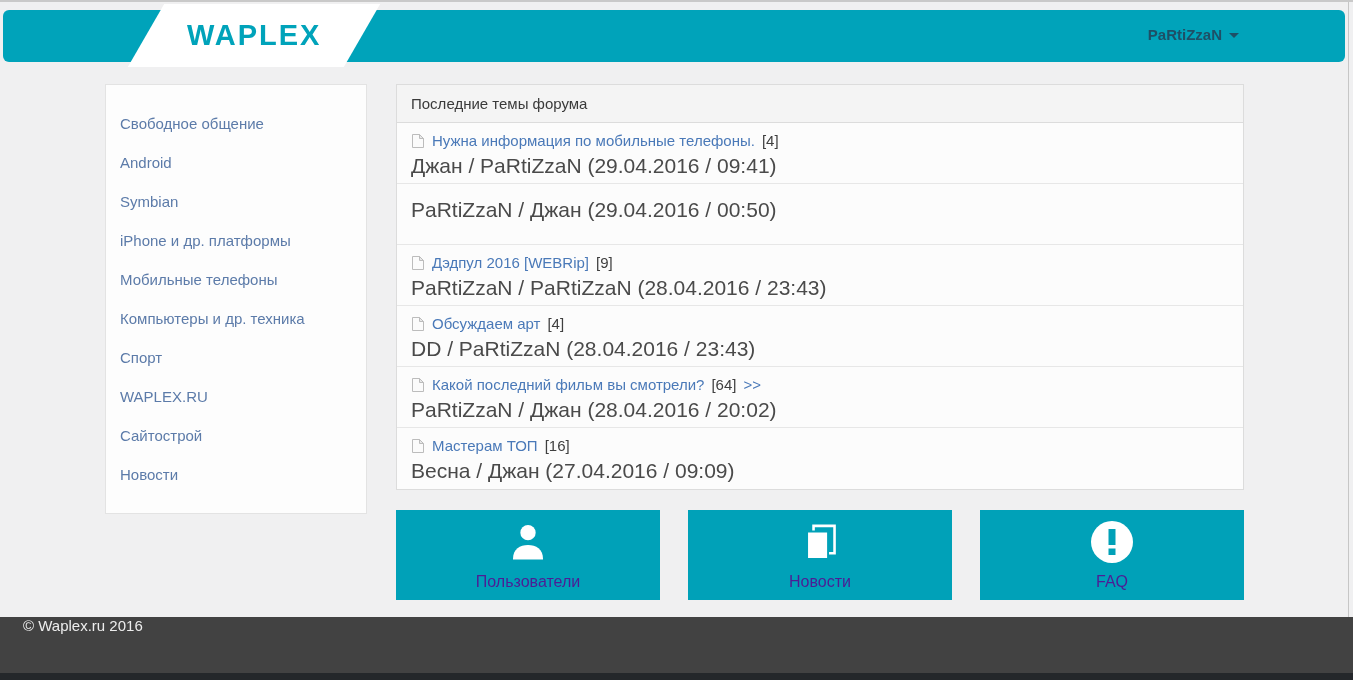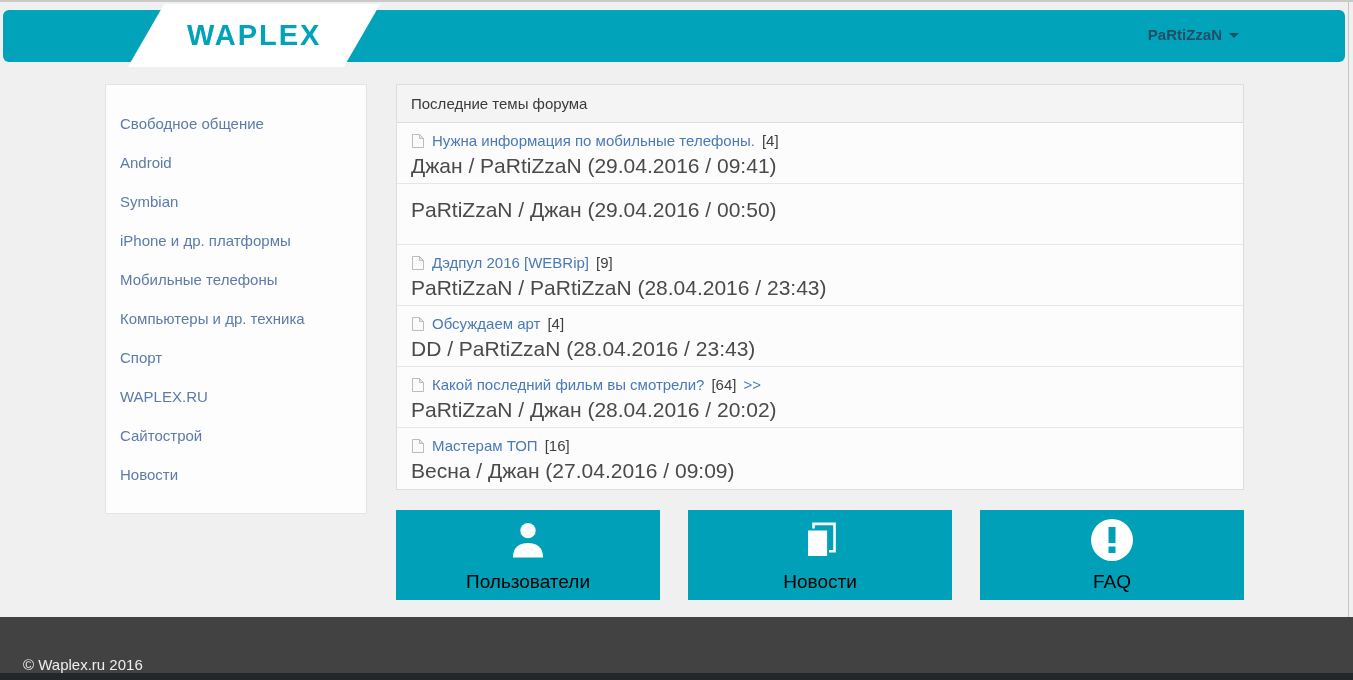--- a/index.html
+++ b/index.html
@@ -42,26 +42,26 @@
   .topic-count { color:#3f3f3f; }
   .topic-suffix { color:#4a79b8; cursor:pointer; }
   .topic-byline { margin-top:5px; font-size:21px; color:#4a4a4a; }
   .file-icon { flex:0 0 auto; display:inline-block; }
 
   
   .quick-links { position:absolute; left:396px; top:510px; width:848px; display:flex; gap:28px; }
   .quick-btn { flex:1; height:90px; background:#00a1b8; color:#ffffff; border:none;
                display:flex; flex-direction:column; align-items:center; justify-content:center;
                gap:9px; cursor:pointer; font-family:"Liberation Sans", sans-serif; }
-  .quick-btn-label { font-size:19px; color:#000000; }
+  .quick-btn-label { font-size:16px; color:#4c1d95; }
   .quick-btn-icon { height:44px; display:flex; align-items:center; justify-content:center; }
 
   
   .footer { position:absolute; left:0; top:617px; width:100%; height:56px; background:#424242;
-            display:flex; align-items:flex-end; }
+            display:flex; align-items:flex-start; }
   .footer-text { color:#ededed; font-size:15px; margin-left:23px; }
   .bottom-strip { position:absolute; left:0; bottom:0; width:100%; height:7px; background:#24272a; }
 </style>
 </head>
 <body>
 
 <div class="page">
   <div class="top-line"></div>
   <div class="right-edge-line"></div>
 

